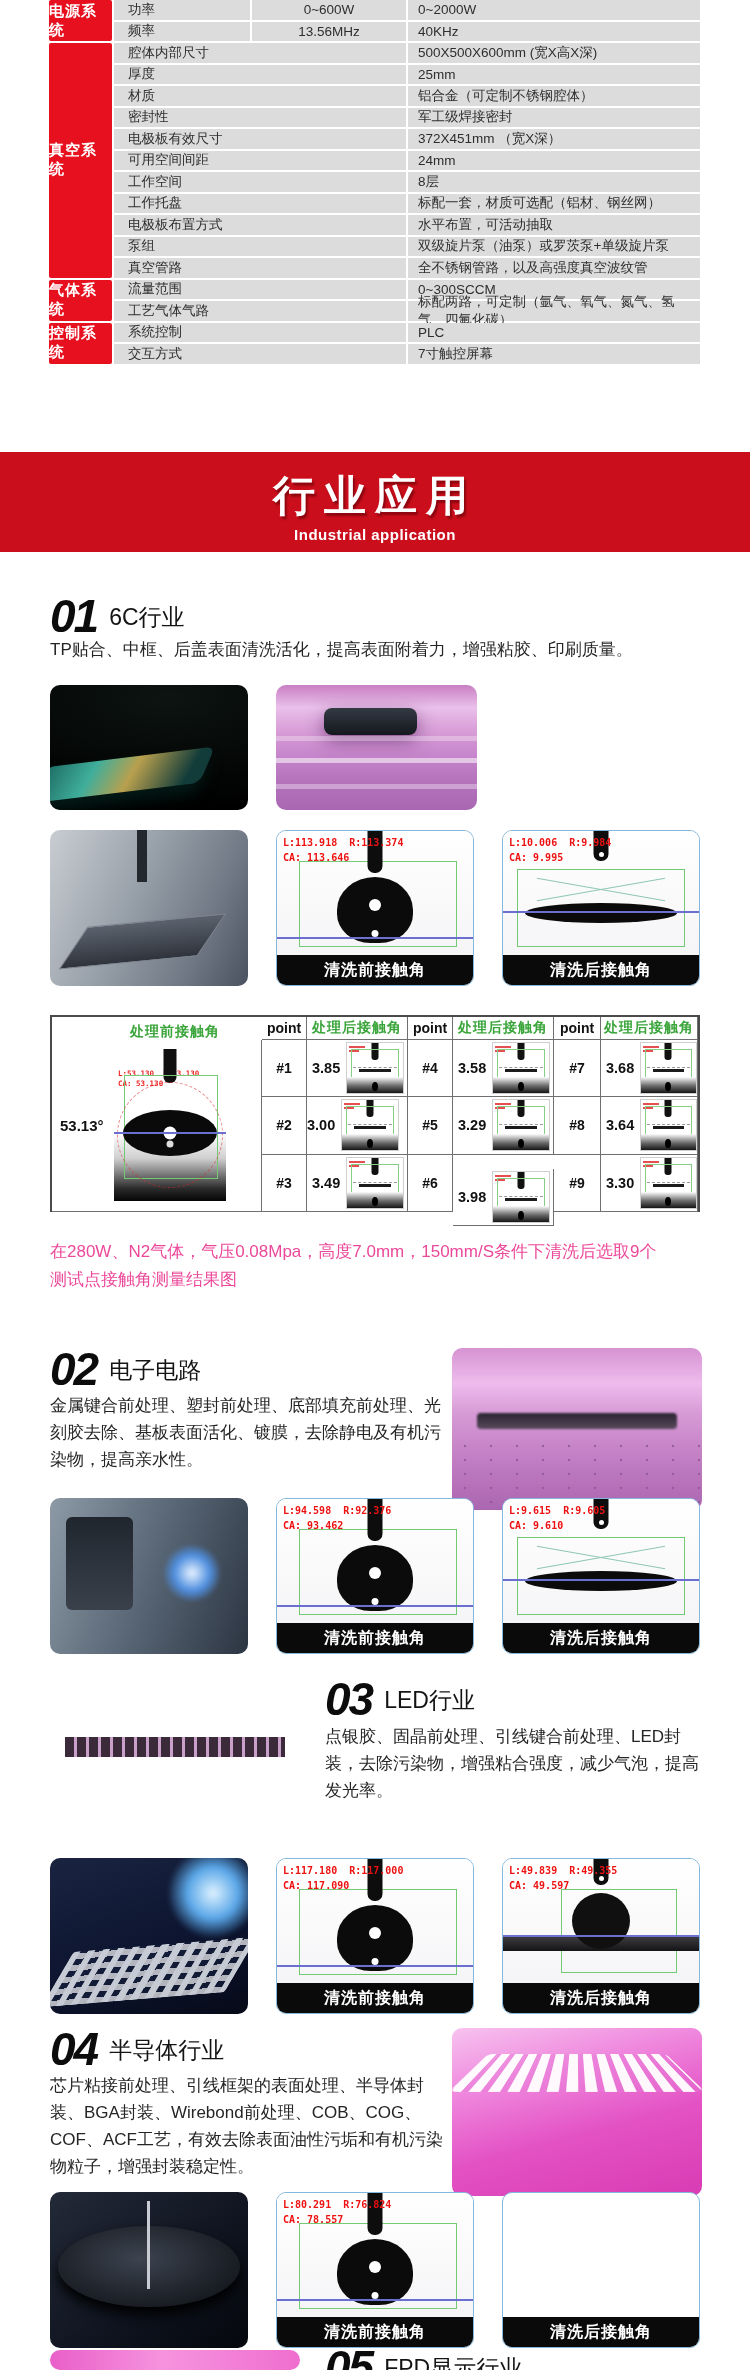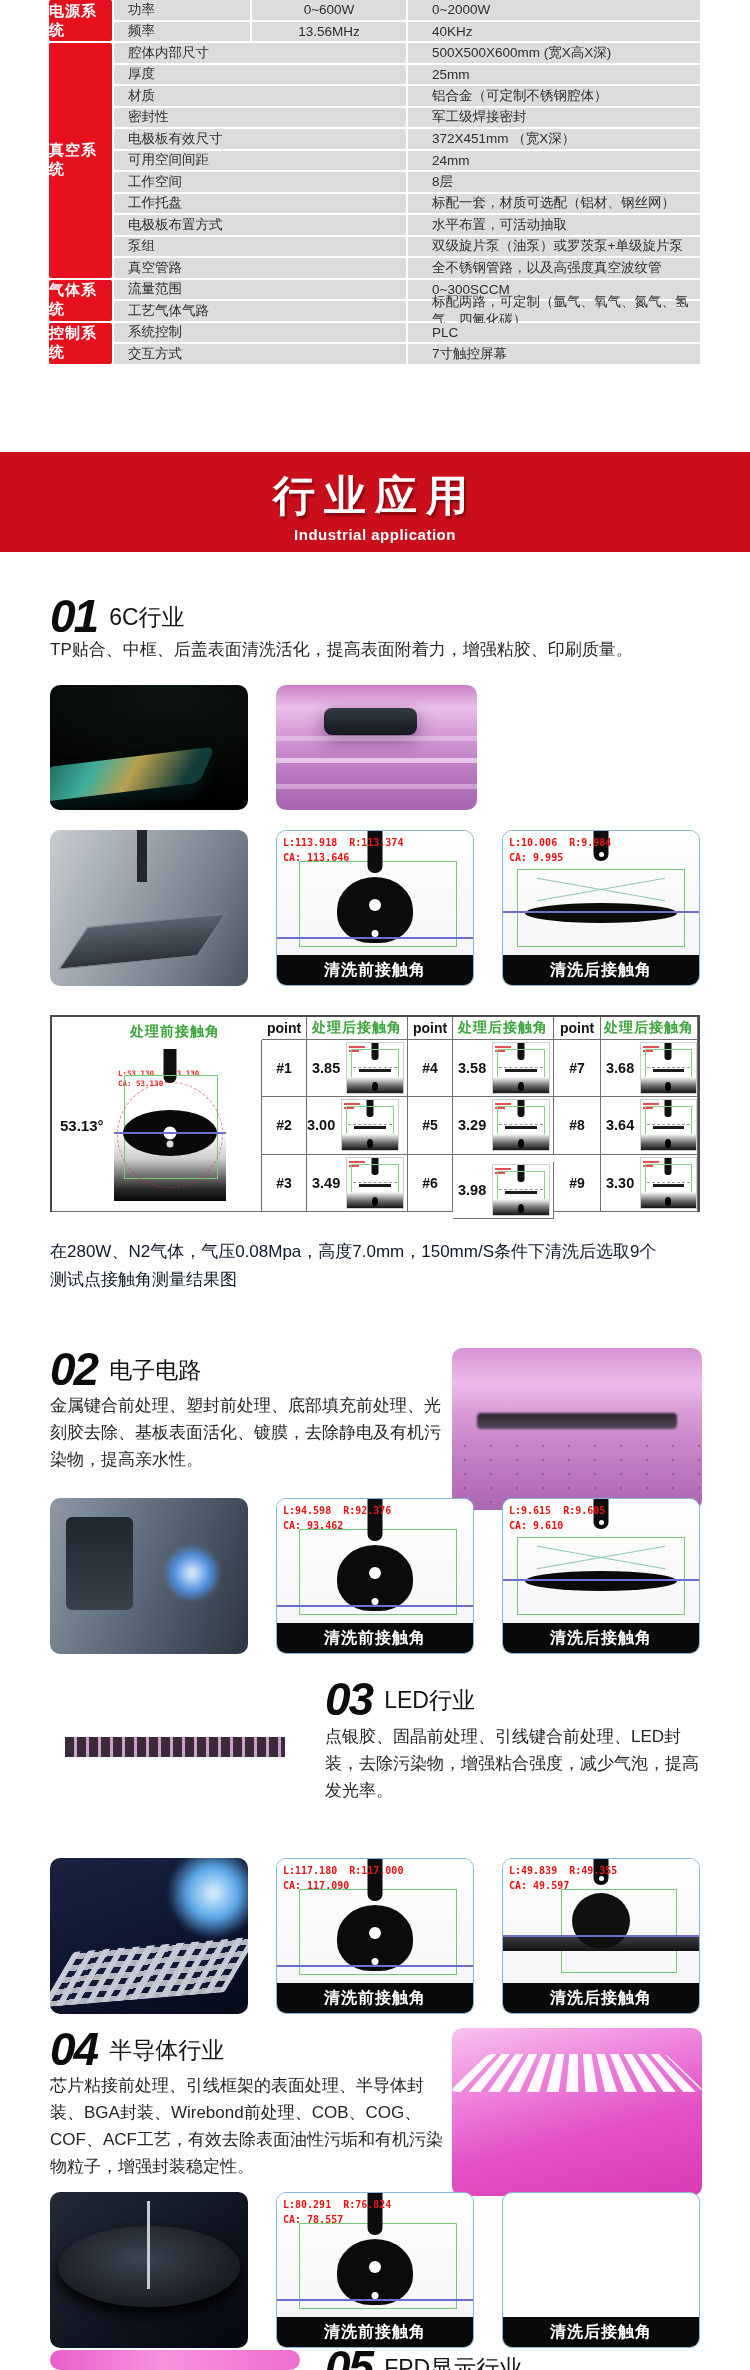--- a/index.html
+++ b/index.html
@@ -9,21 +9,21 @@
   
   #spec-table{position:absolute;left:49px;top:0;width:651px;height:365px;}
   .sb-block{position:absolute;left:0;width:63px;background:#e6101e;color:#fff;
             display:flex;align-items:center;justify-content:center;
             font-size:15px;font-weight:bold;letter-spacing:1px;border-radius:2px;}
   .spec-row{position:absolute;left:65px;display:flex;gap:2px;height:19.5px;}
   .spec-cell{background:#dcdcdc;display:flex;align-items:center;font-size:13.5px;color:#2e2e2e;font-weight:500;}
   .spec-label{width:292px;padding-left:14px;box-sizing:border-box;}
   .spec-label.short{width:136px;}
   .spec-mid{width:154px;justify-content:center;}
-  .spec-value{width:292px;padding-left:24px;box-sizing:border-box;}
+  .spec-value{width:292px;padding-left:10px;box-sizing:border-box;}
 
   
   #banner{position:absolute;left:0;top:452px;width:750px;height:100px;background:#cb0e1c;text-align:center;}
   .banner-title{margin-top:16px;font-size:42px;font-weight:800;color:#fff;letter-spacing:9px;
                 text-shadow:2px 3px 2px rgba(90,0,6,.55);}
   .banner-sub{margin-top:2px;font-size:15px;font-weight:bold;color:#fff;letter-spacing:.5px;}
 
   
   .sec-heading{position:absolute;display:flex;align-items:flex-end;}
   .sec-num{font-style:italic;font-weight:800;font-size:46px;line-height:38px;color:#0c0c0c;letter-spacing:-2px;}
@@ -119,21 +119,21 @@
   .pre-graphic .ann{position:absolute;top:20px;left:4px;color:#e22;font-family:"DejaVu Sans Mono",monospace;font-size:7.5px;font-weight:bold;line-height:10px;white-space:pre;}
   .pre-graphic .nd{position:absolute;left:50%;top:0;transform:translateX(-50%);width:13px;height:34px;background:#101010;border-radius:0 0 6px 6px;}
   .pre-graphic .gb{position:absolute;left:10px;right:8px;top:26px;bottom:22px;border:1px solid #74c974;}
   .pre-graphic .eye{position:absolute;left:50%;top:84px;transform:translate(-50%,-50%);width:94px;height:46px;background:#0a0a0a;border-radius:50%;}
   .pre-graphic .eye i{position:absolute;left:50%;top:50%;transform:translate(-50%,-50%);width:13px;height:13px;border-radius:50%;background:#fff;}
   .pre-graphic .eye em{position:absolute;left:50%;top:72%;transform:translate(-50%,-50%);width:7px;height:7px;border-radius:50%;background:#ddd;}
   .pre-graphic .redell{position:absolute;left:50%;top:86px;transform:translate(-50%,-50%);width:104px;height:104px;border:1px dashed rgba(220,40,40,.55);border-radius:50%;}
   .pre-graphic .bl{position:absolute;left:0;right:0;top:83px;height:2px;background:#6a6fd0;}
   .pre-angle{font-size:15px;font-weight:bold;color:#111;}
 
-  #note{position:absolute;left:50px;top:1238px;width:618px;font-size:17px;line-height:28px;color:#0f172a;}
+  #note{position:absolute;left:50px;top:1238px;width:618px;font-size:17px;line-height:28px;color:#ec4899;}
 </style>
 </head>
 <body>
 
 <div class="page">
   <div id="spec-table">
       <div class="sb-block" style="top: 0px; height: 41px;">电源系统</div>
       <div class="spec-row" style="top: 0px;">
         <div class="spec-cell spec-label short">功率</div>
         <div class="spec-cell spec-mid">0~600W</div>
@@ -441,21 +441,21 @@
           <div class="mk" style="top: 7px; width: 10px;"></div>
           <div class="nd"></div>
           <div class="gb"></div>
           <div class="ln"></div>
           <div class="st"></div>
           <div class="bt"></div>
           <div class="dt"></div>
         </div>
       </div>
       <div class="rt-cell rt-point" style="left: 356px; top: 137.6px; width: 45px; height: 57.3px;">#6</div>
-      <div class="rt-cell" style="left: 401px; top: 145px; width: 101px; height: 57.3px; justify-content: flex-start;">
+      <div class="rt-cell" style="left: 401px; top: 152px; width: 101px; height: 57.3px; justify-content: flex-start;">
         <div class="rt-val" style="margin-left: 5px; width: 34px;">3.98</div>
         <div class="mini-ca">
           <div class="mk" style="top: 3px; width: 16px;"></div>
           <div class="mk" style="top: 7px; width: 10px;"></div>
           <div class="nd"></div>
           <div class="gb"></div>
           <div class="ln"></div>
           <div class="st"></div>
           <div class="bt"></div>
           <div class="dt"></div>

